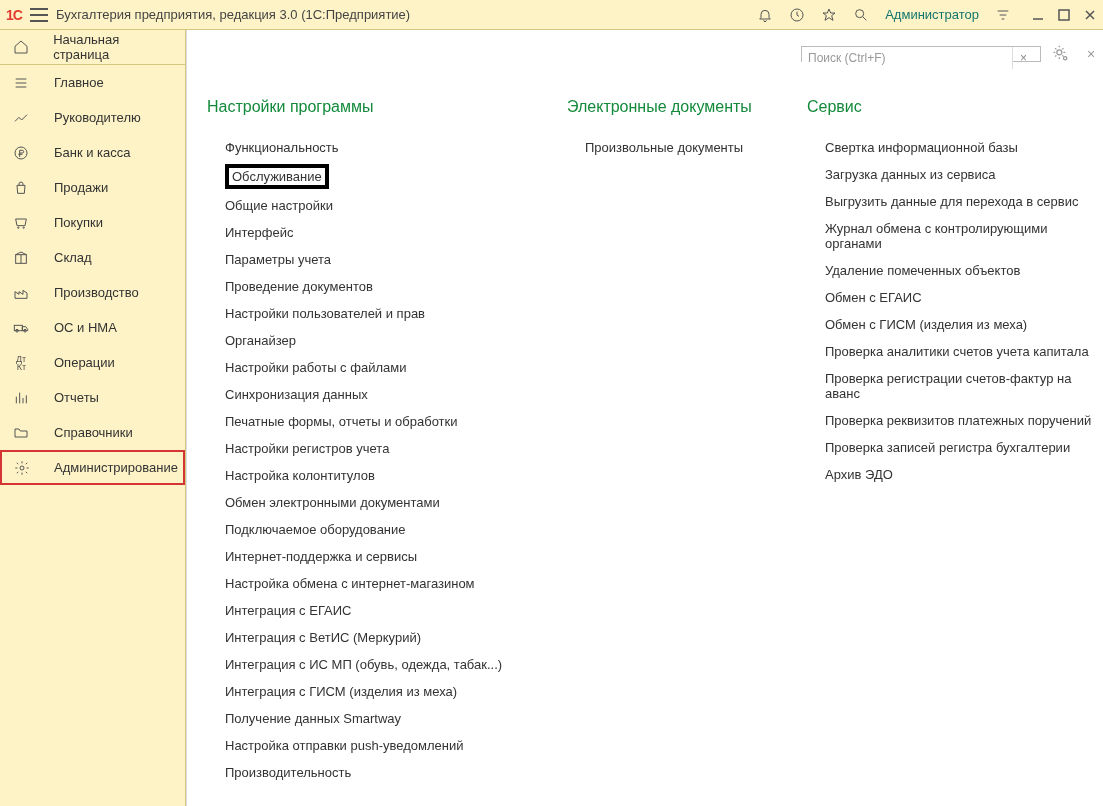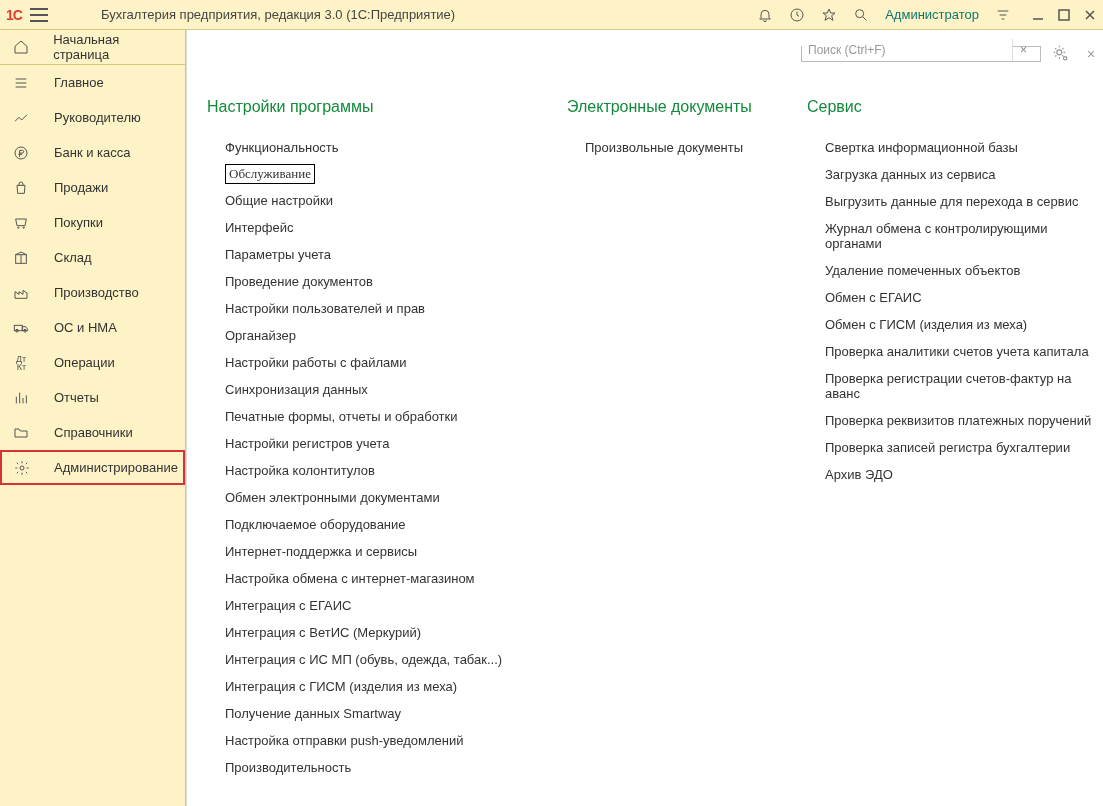--- a/index.html
+++ b/index.html
@@ -39,21 +39,20 @@
     cursor: pointer;
   }
   .titlebar .menu-icon span {
     height: 2px;
     background: #555;
     display: block;
   }
   .titlebar .title {
     flex: 0 0 auto;
     color: #444;
-    margin-left: 45px;
   }
   .titlebar .spacer { flex: 1; }
   .titlebar .icon-btn {
     width: 24px;
     height: 24px;
     display: flex;
     align-items: center;
     justify-content: center;
     cursor: pointer;
     color: #555;
@@ -127,21 +126,21 @@
     height: 48px;
     display: flex;
     align-items: center;
     justify-content: flex-end;
     gap: 8px;
     padding: 0 16px;
     border-bottom: 1px solid transparent;
   }
   .search-wrap {
     display: flex;
-    align-items: flex-end;
+    align-items: flex-start;
     border: 1px solid #bbb;
     background: #fff;
     height: 16px;
     width: 240px;
   }
   .search-wrap input {
     border: none;
     outline: none;
     height: 22px;
     width: 210px;
@@ -201,24 +200,23 @@
     list-style: none;
     padding-left: 18px;
   }
   .link-list li {
     padding: 6px 0;
     color: #333;
     cursor: pointer;
     font-size: 13px;
   }
   .link-list li.highlighted span {
-    border: 1px solid #000000;
+    border: 4px solid #000000;
     padding: 1px 3px;
     display: inline-block;
-    font-family: Liberation Serif, serif;
   }
   .link-list li.highlighted { padding: 3px 0; }
   svg { fill: none; stroke: currentColor; stroke-width: 1.5; }
 </style>
 </head>
 <body>
 
 <div class="titlebar">
   <span class="logo">1C</span>
   <div class="menu-icon">

